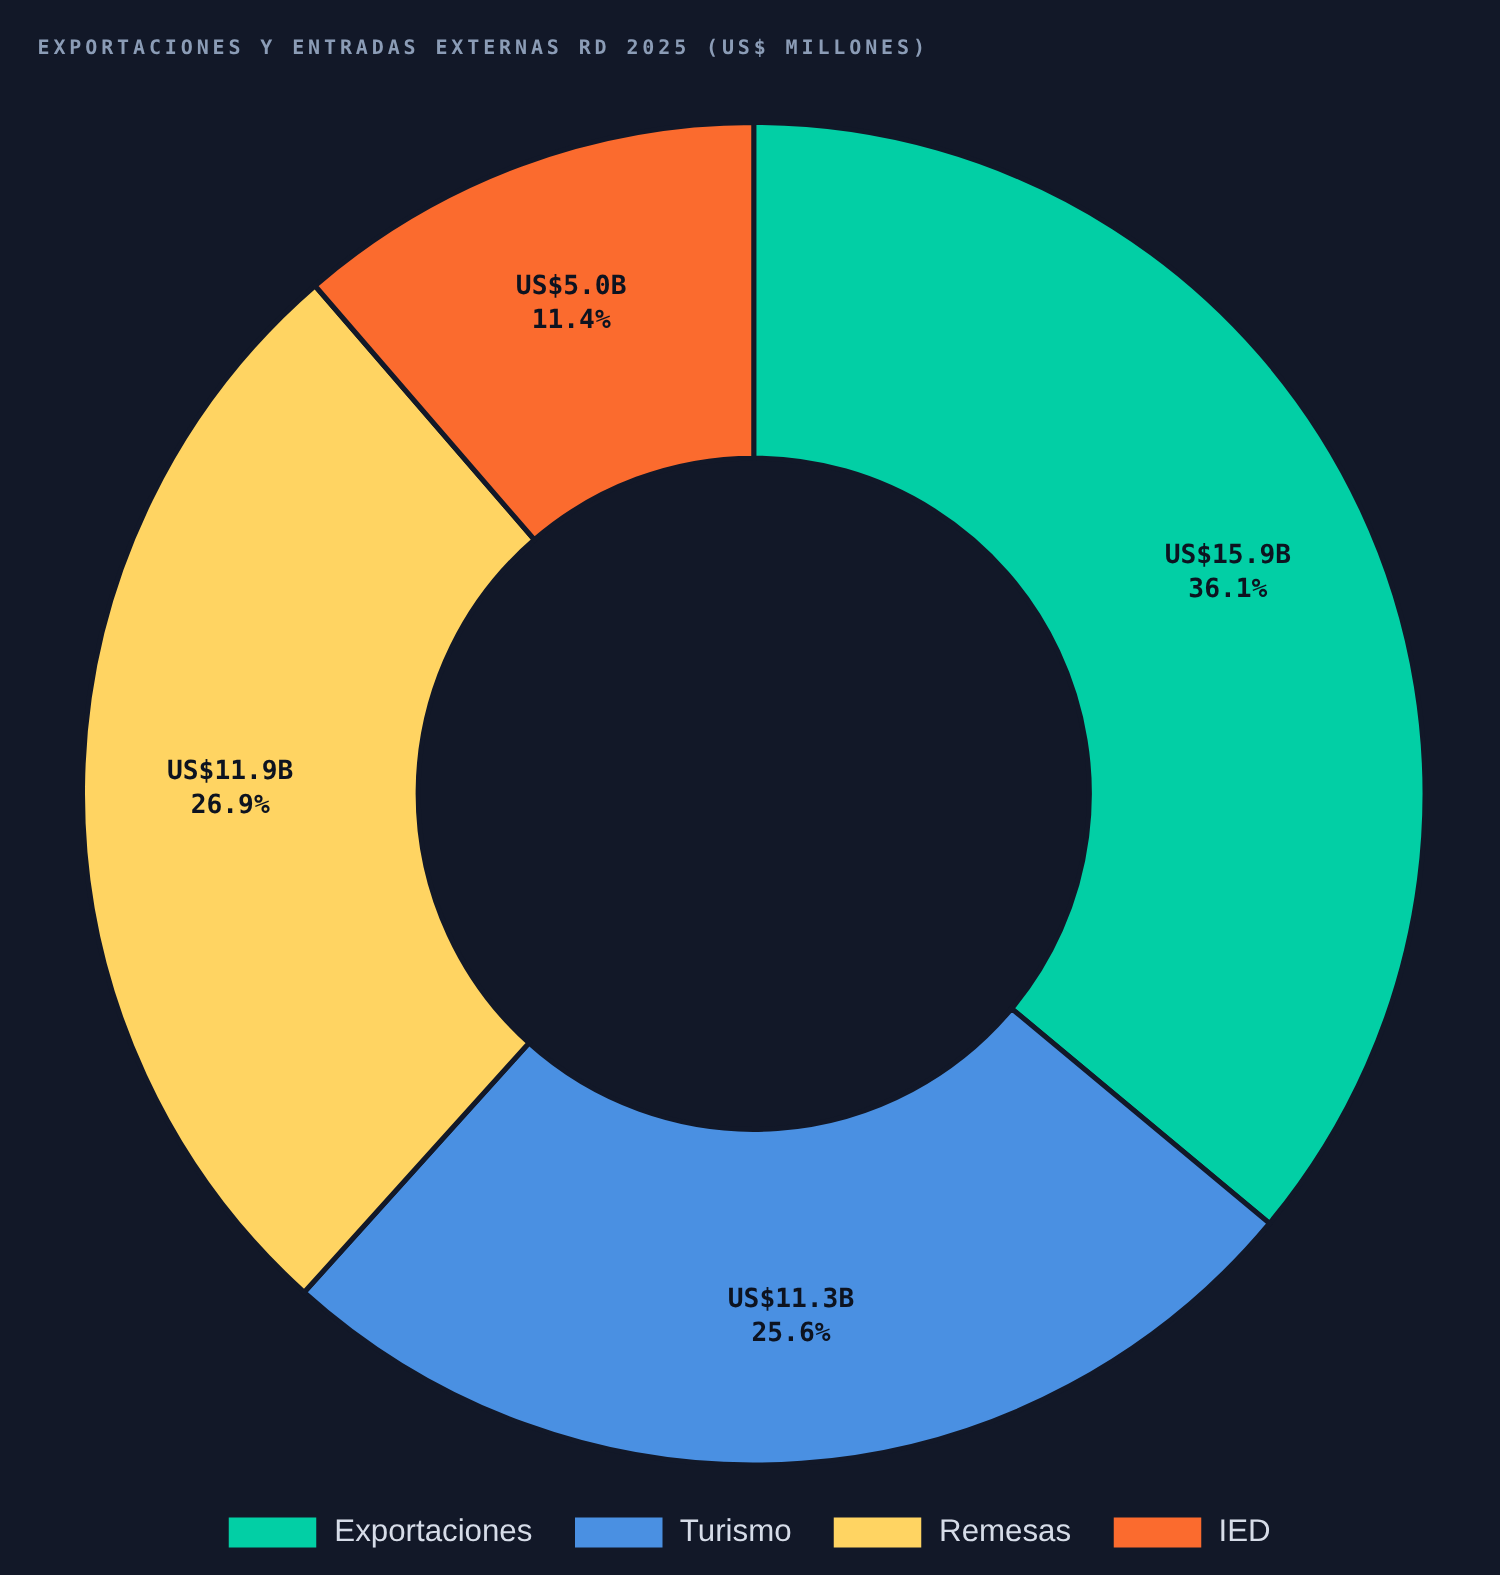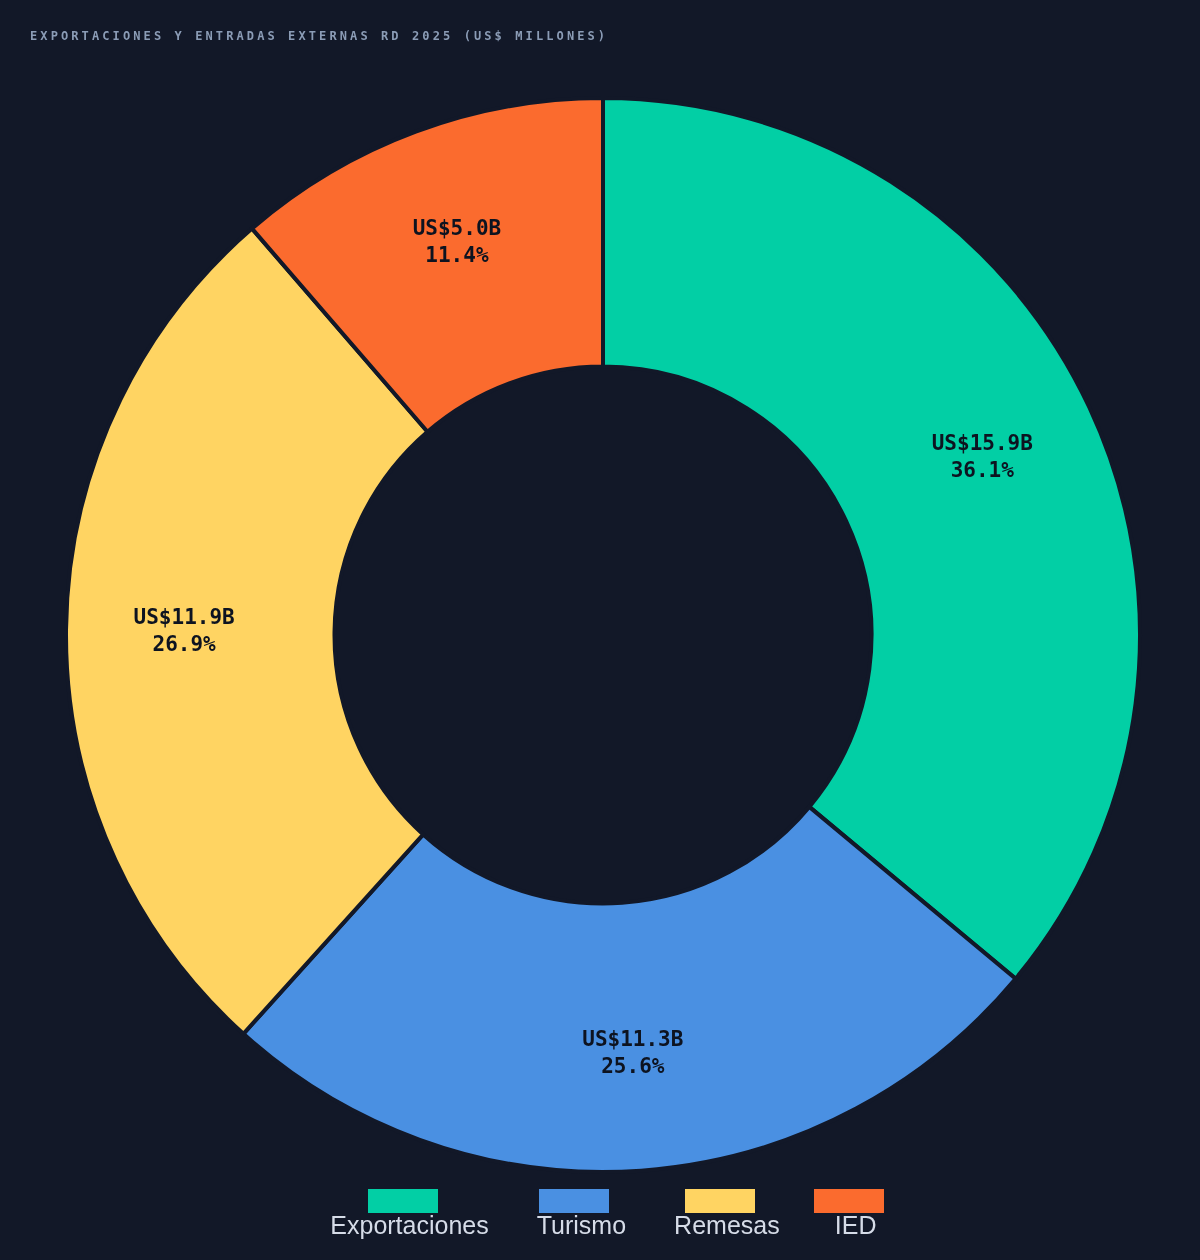--- a/index.html
+++ b/index.html
@@ -13,21 +13,21 @@
     position: relative;
     overflow: hidden;
     font-family: "Liberation Sans", sans-serif;
   }
 
   #chart-title {
     position: absolute;
     left: 30px;
     top: 30px;
     font-family: "DejaVu Sans Mono", "Liberation Mono", monospace;
-    font-size: 12px;
+    font-size: 16px;
     font-weight: 700;
     letter-spacing: 3.1px;
     color: #8b9cb6;
     white-space: nowrap;
     line-height: 1;
   }
 
   #donut-wrap {
     position: absolute;
     left: 0;
@@ -64,21 +64,21 @@
     width: 1200px;
     display: flex;
     flex-direction: row;
     justify-content: center;
     align-items: center;
     gap: 0px;
   }
 
   .legend-item {
     display: flex;
-    flex-direction: column;
+    flex-direction: row;
     align-items: center;
     margin: 0 17px;
   }
 
   .legend-swatch {
     width: 70px;
     height: 24px;
     display: block;
   }
 

